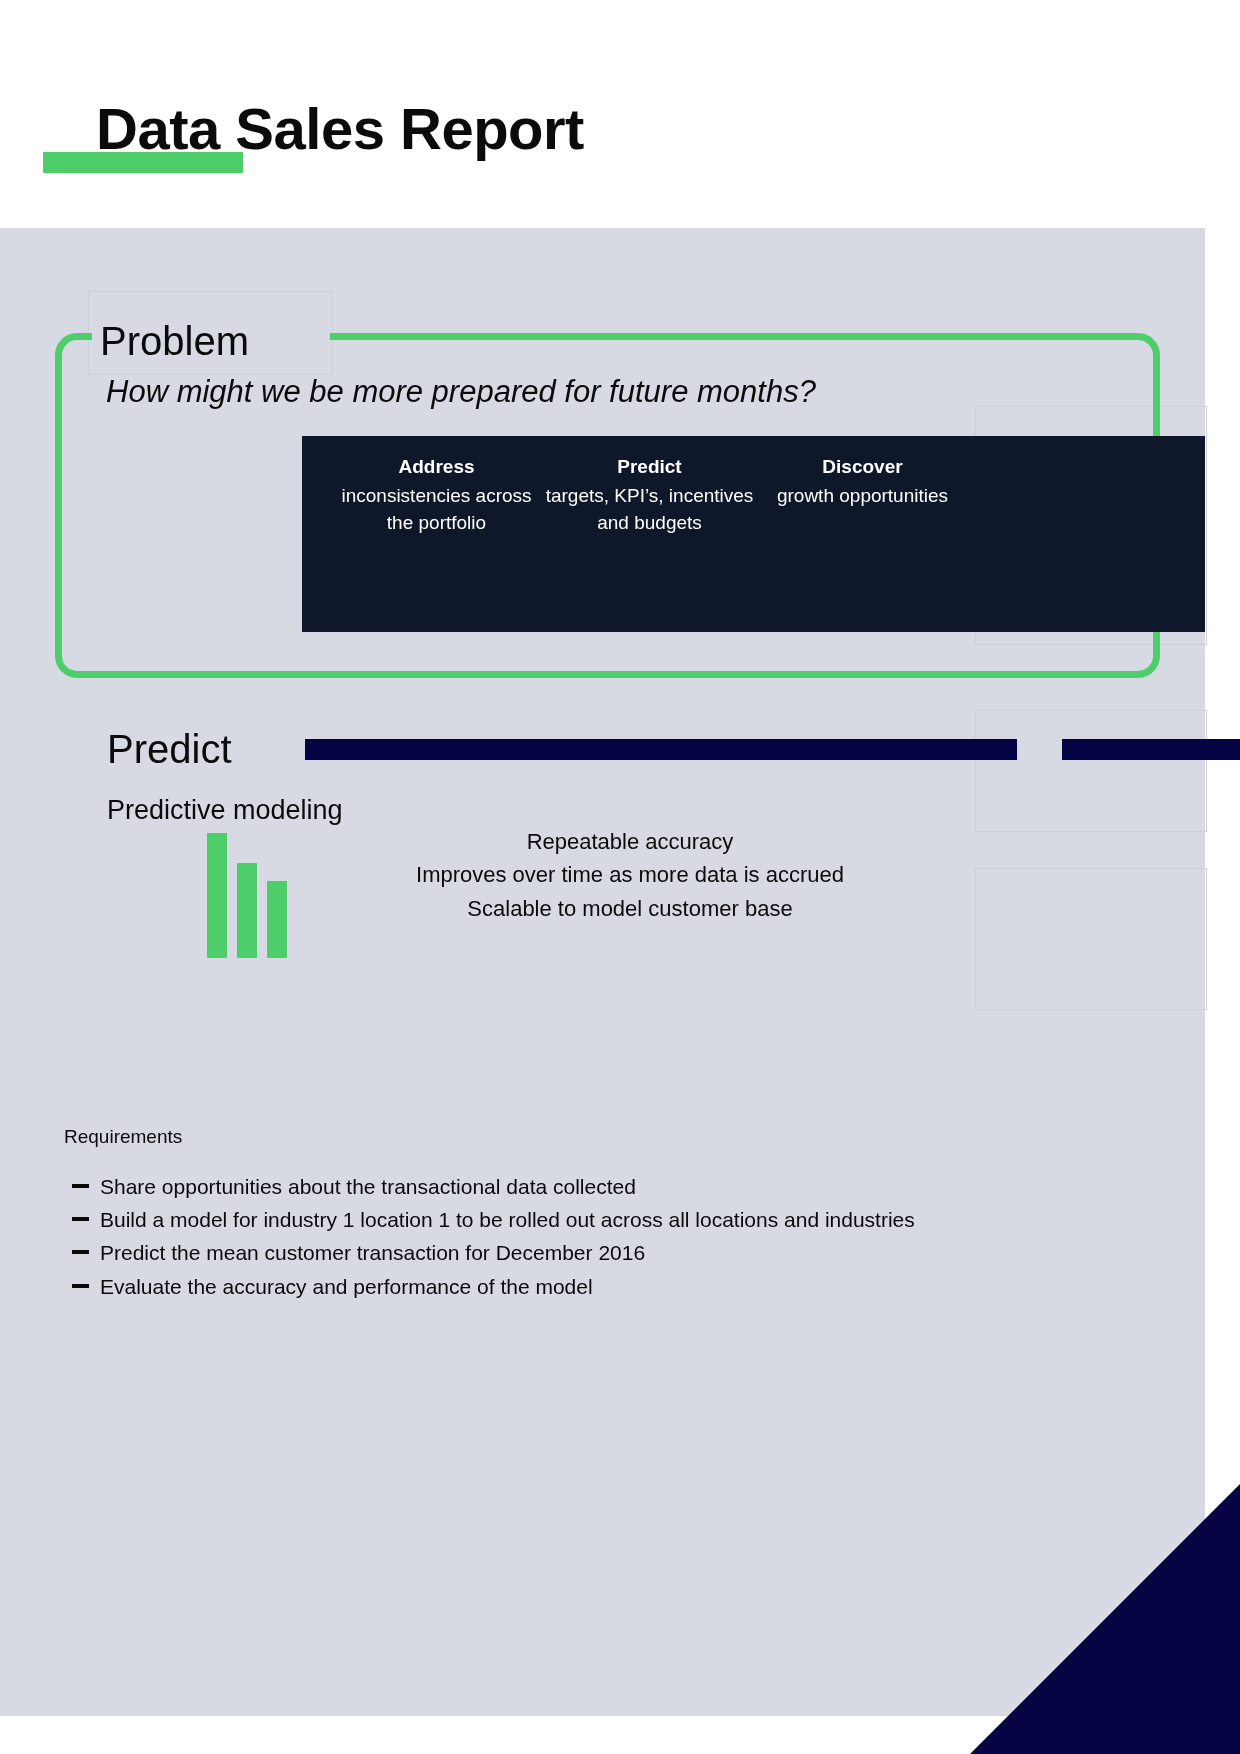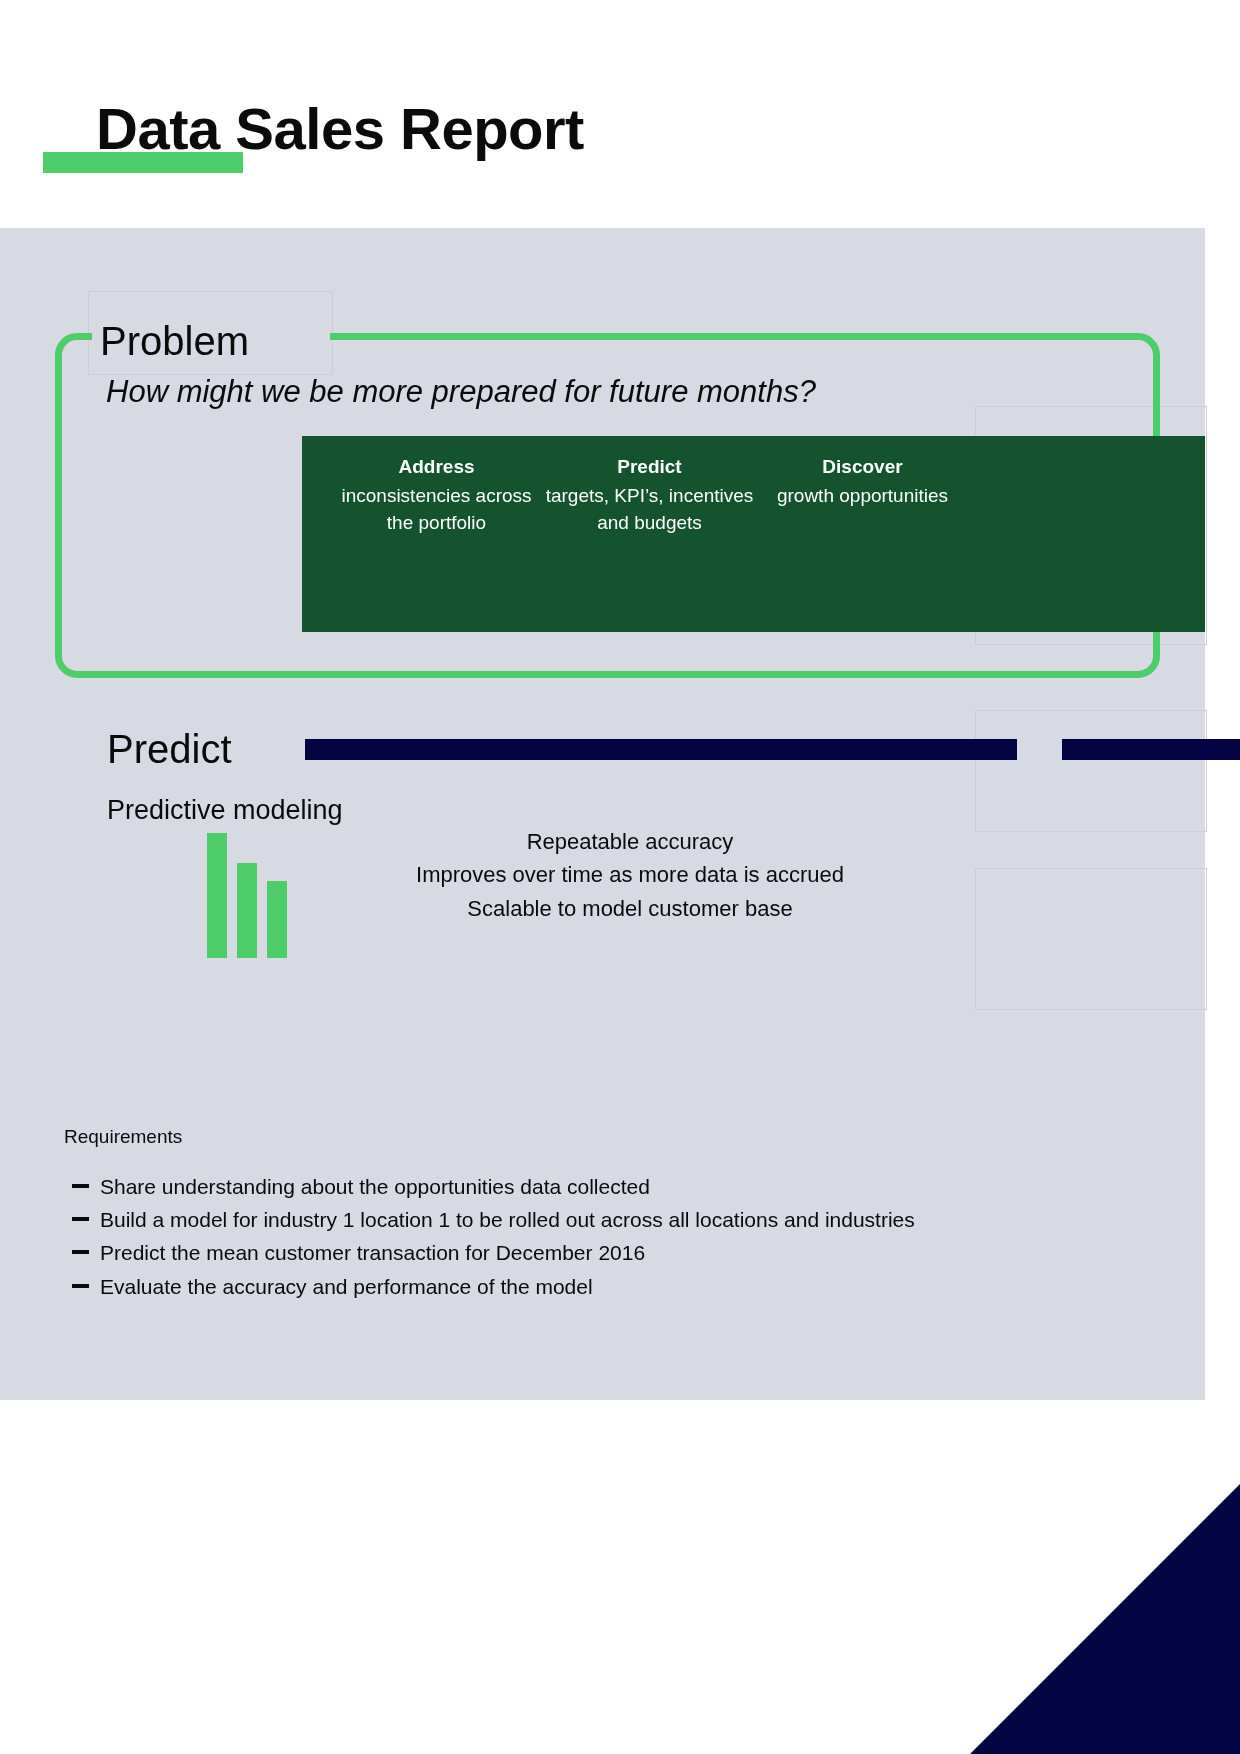--- a/index.html
+++ b/index.html
@@ -56,21 +56,21 @@
     white-space: nowrap;
     z-index: 3;
   }
 
   
   #panel {
     position: absolute;
     left: 0;
     top: 228px;
     width: 1205px;
-    height: 1172px;
+    height: 1488px;
     background: #d7d9e3;
   }
 
   
   .ghost {
     position: absolute;
     border: 1px solid #cbcdd8;
     background: transparent;
   }
   #ghost-problem { left: 88px; top: 63px; width: 243px; height: 82px; }
@@ -121,21 +121,21 @@
     z-index: 4;
   }
 
   
   #pillars-box {
     position: absolute;
     left: 302px;
     top: 208px;
     width: 903px;
     height: 196px;
-    background: #14532d;
+    background: #0f172a;
     z-index: 5;
     display: flex;
     align-items: flex-start;
     padding-top: 18px;
     box-sizing: border-box;
   }
   .pillar {
     width: 213px;
     text-align: center;
     color: #ffffff;
@@ -319,21 +319,21 @@
     <div class="feature">Repeatable accuracy</div>
     <div class="feature">Improves over time as more data is accrued</div>
     <div class="feature">Scalable to model customer base</div>
   </div>
 
   <div id="requirements">
     <div id="requirements-heading">Requirements</div>
     <ul id="requirements-list">
       <li>
         <span class="dash"></span>
-        <span>Share understanding about the opportunities data collected</span>
+        <span>Share opportunities about the transactional data collected</span>
       </li>
       <li>
         <span class="dash"></span>
         <span>Build a model for industry 1 location 1 to be rolled out across all locations and industries</span>
       </li>
       <li>
         <span class="dash"></span>
         <span>Predict the mean customer transaction for December 2016</span>
       </li>
       <li>

